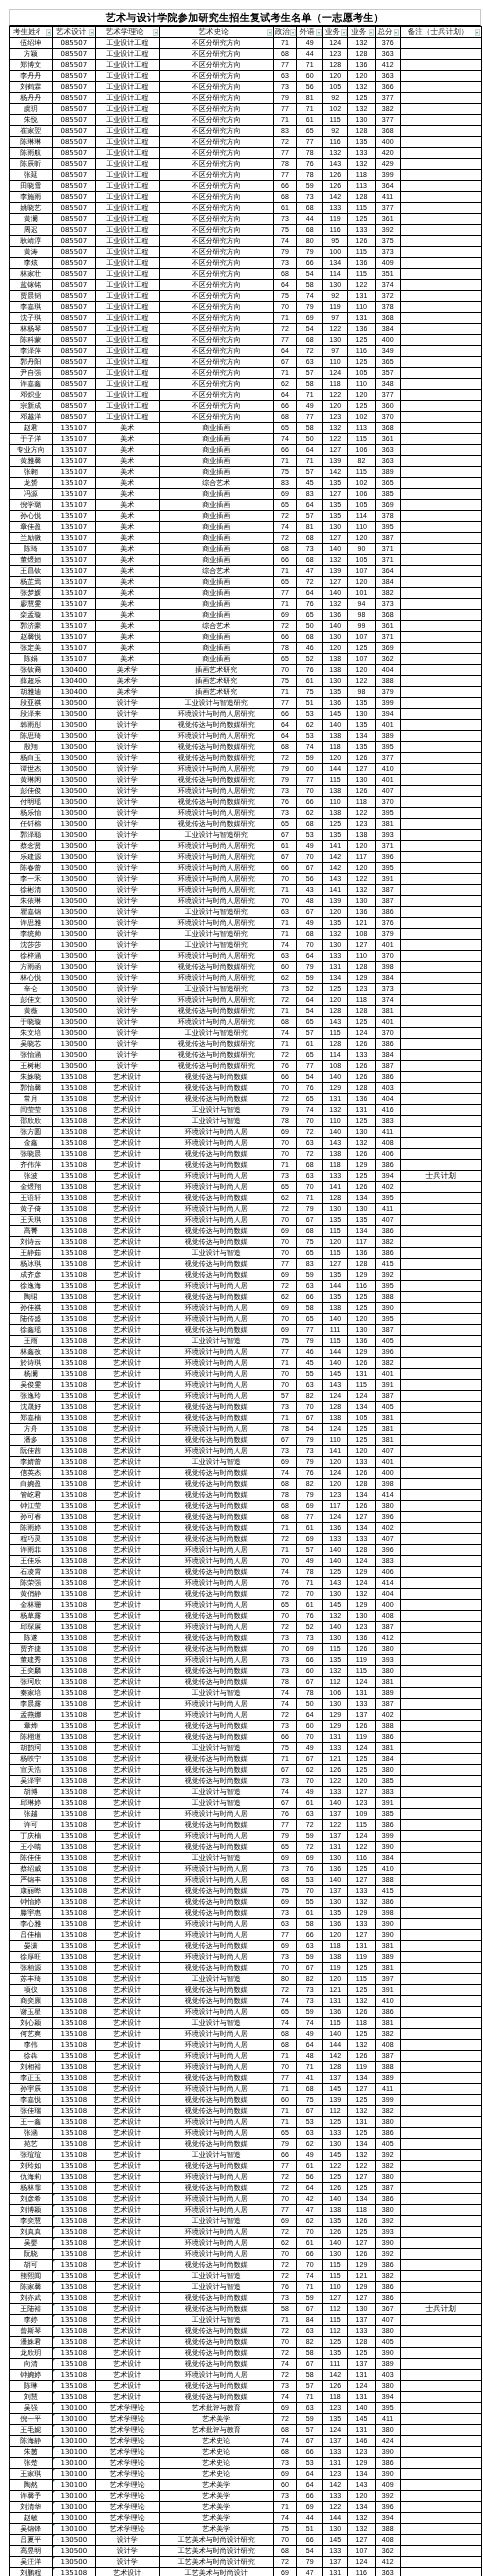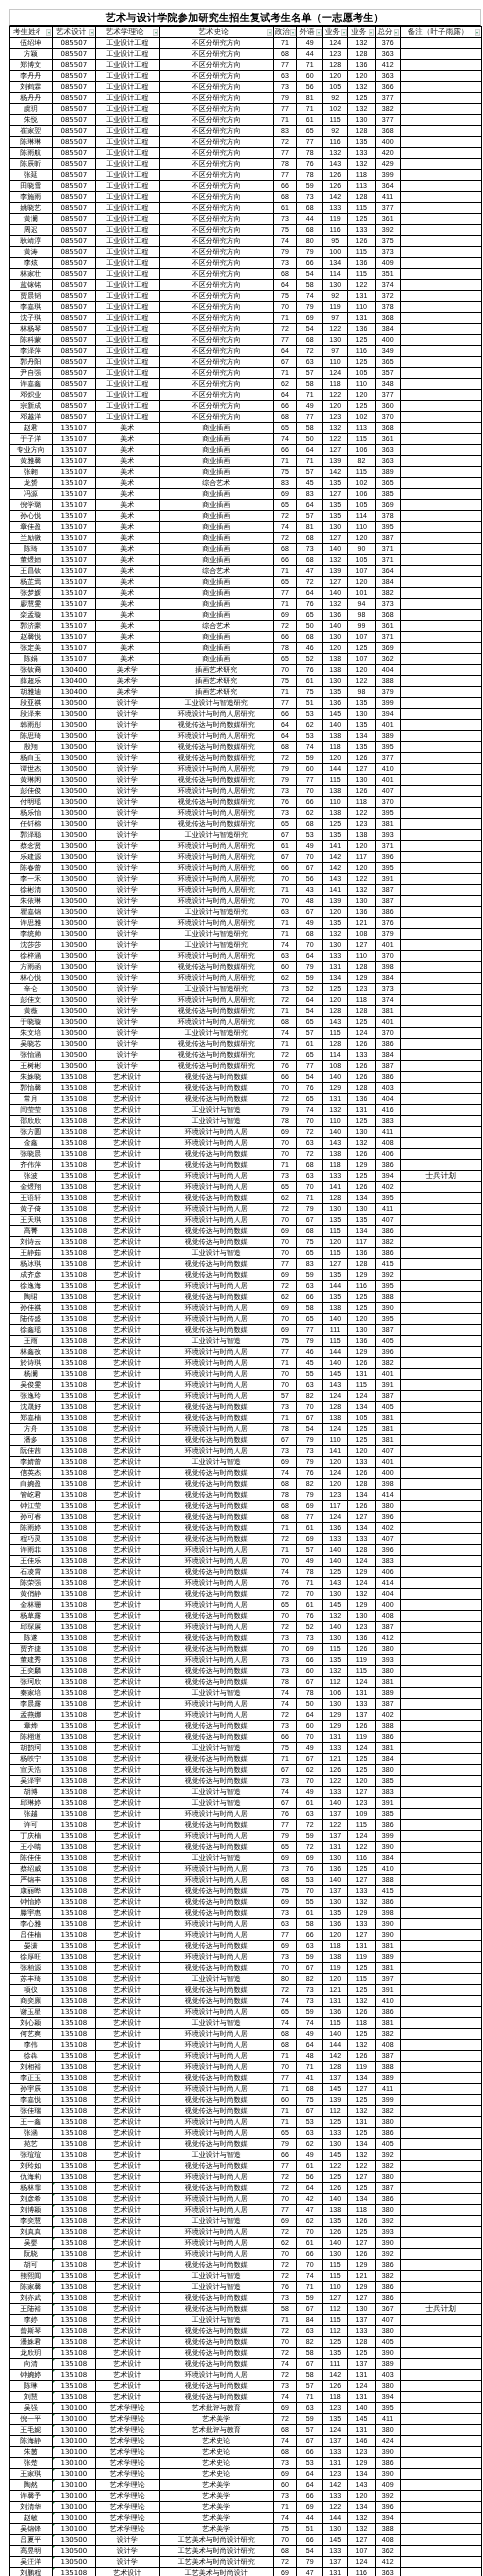--- a/index.html
+++ b/index.html
@@ -48,21 +48,21 @@
       <tr id="header-row">
           <th><span class="lbl">考生姓彳</span><span class="dd"></span></th>
           <th><span class="lbl">艺术设计</span><span class="dd"></span></th>
           <th><span class="lbl">艺术学理论</span><span class="dd"></span></th>
           <th><span class="lbl">艺术史论</span><span class="dd"></span></th>
           <th><span class="lbl">政治</span><span class="dd"></span></th>
           <th><span class="lbl">外语</span><span class="dd"></span></th>
           <th><span class="lbl">业务</span><span class="dd"></span></th>
           <th><span class="lbl">业务</span><span class="dd"></span></th>
           <th><span class="lbl">总分</span><span class="dd"></span></th>
-          <th><span class="lbl">备注（叶子雨露）</span><span class="dd"></span></th>
+          <th><span class="lbl">备注（士兵计划）</span><span class="dd"></span></th>
         </tr>
     </thead>
     <tbody id="body-rows">
         <tr>
           <td>伍绍坤</td>
           <td class="code">085507</td>
           <td>工业设计工程</td>
           <td>不区分研究方向</td>
           <td class="num">71</td>
           <td class="num">49</td>

